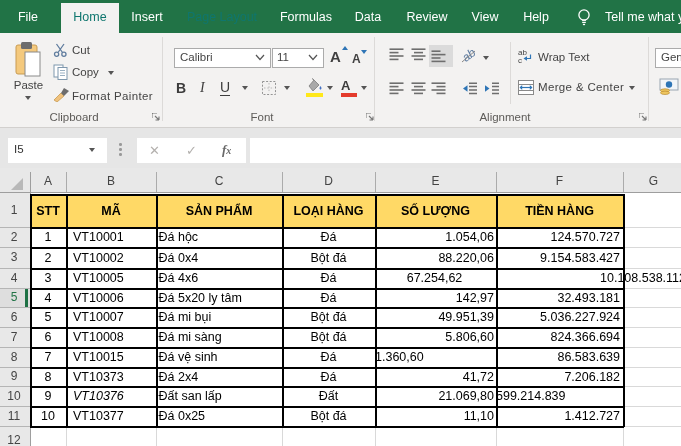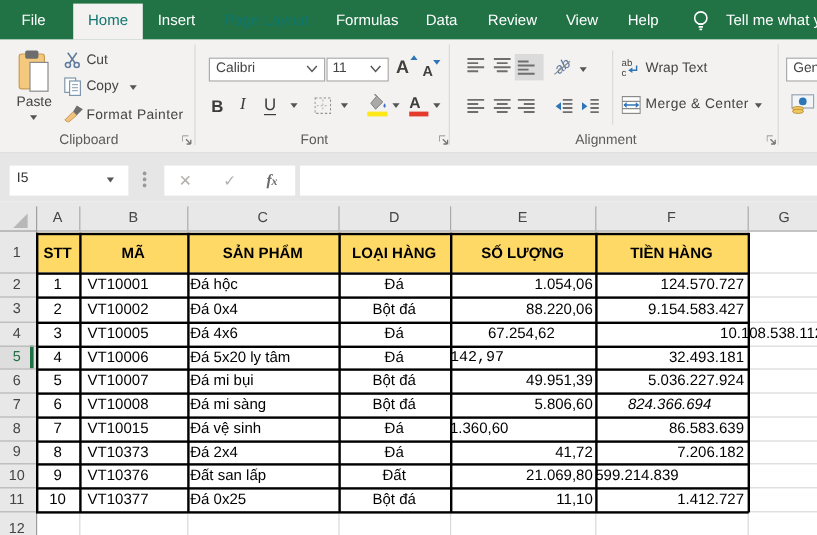--- a/index.html
+++ b/index.html
@@ -294,48 +294,48 @@
 <div class="celltxt ct" style="left:30px;top:268px;width:36px;height:20px;line-height:21px;">3</div>
 <div class="celltxt" style="left:73px;top:268px;height:20px;line-height:21px;">VT10005</div>
 <div class="celltxt" style="left:158.5px;top:268px;height:20px;line-height:21px;">Đá 4x6</div>
 <div class="celltxt ct" style="left:282px;top:268px;width:93px;height:20px;line-height:21px;">Đá</div>
 <div class="celltxt" style="left:375px;top:268px;width:119px;height:20px;line-height:21px;text-align:center;">67.254,62</div>
 <div class="celltxt" style="left:522px;top:268px;width:124px;height:20px;line-height:21px;text-align:right;padding-left:40px;">10.108.538.112</div>
 <div class="celltxt ct" style="left:30px;top:288px;width:36px;height:19px;line-height:20px;">4</div>
 <div class="celltxt" style="left:73px;top:288px;height:19px;line-height:20px;">VT10006</div>
 <div class="celltxt" style="left:158.5px;top:288px;height:19px;line-height:20px;">Đá 5x20 ly tâm</div>
 <div class="celltxt ct" style="left:282px;top:288px;width:93px;height:19px;line-height:20px;">Đá</div>
-<div class="celltxt" style="left:375px;top:288px;width:119px;height:19px;line-height:20px;font-family:Liberation Mono, monospace;">142,97</div>
+<div class="celltxt" style="left:375px;top:288px;width:119px;height:19px;line-height:20px;text-align:right;">142,97</div>
 <div class="celltxt" style="left:496px;top:288px;width:124px;height:19px;line-height:20px;text-align:right;">32.493.181</div>
 <div class="celltxt ct" style="left:30px;top:307px;width:36px;height:20px;line-height:21px;">5</div>
 <div class="celltxt" style="left:73px;top:307px;height:20px;line-height:21px;">VT10007</div>
 <div class="celltxt" style="left:158.5px;top:307px;height:20px;line-height:21px;">Đá mi bụi</div>
 <div class="celltxt ct" style="left:282px;top:307px;width:93px;height:20px;line-height:21px;">Bột đá</div>
 <div class="celltxt" style="left:375px;top:307px;width:119px;height:20px;line-height:21px;text-align:right;">49.951,39</div>
 <div class="celltxt" style="left:496px;top:307px;width:124px;height:20px;line-height:21px;text-align:right;">5.036.227.924</div>
 <div class="celltxt ct" style="left:30px;top:327px;width:36px;height:20px;line-height:21px;">6</div>
 <div class="celltxt" style="left:73px;top:327px;height:20px;line-height:21px;">VT10008</div>
 <div class="celltxt" style="left:158.5px;top:327px;height:20px;line-height:21px;">Đá mi sàng</div>
 <div class="celltxt ct" style="left:282px;top:327px;width:93px;height:20px;line-height:21px;">Bột đá</div>
 <div class="celltxt" style="left:375px;top:327px;width:119px;height:20px;line-height:21px;text-align:right;">5.806,60</div>
-<div class="celltxt" style="left:496px;top:327px;width:124px;height:20px;line-height:21px;text-align:center;font-style:italic;">824.366.694</div>
+<div class="celltxt" style="left:496px;top:327px;width:124px;height:20px;line-height:21px;text-align:right;">824.366.694</div>
 <div class="celltxt ct" style="left:30px;top:347px;width:36px;height:20px;line-height:21px;">7</div>
 <div class="celltxt" style="left:73px;top:347px;height:20px;line-height:21px;">VT10015</div>
 <div class="celltxt" style="left:158.5px;top:347px;height:20px;line-height:21px;">Đá vệ sinh</div>
 <div class="celltxt ct" style="left:282px;top:347px;width:93px;height:20px;line-height:21px;">Đá</div>
 <div class="celltxt" style="left:375px;top:347px;width:119px;height:20px;line-height:21px;text-align:left;">1.360,60</div>
 <div class="celltxt" style="left:496px;top:347px;width:124px;height:20px;line-height:21px;text-align:right;">86.583.639</div>
 <div class="celltxt ct" style="left:30px;top:367px;width:36px;height:19px;line-height:20px;">8</div>
 <div class="celltxt" style="left:73px;top:367px;height:19px;line-height:20px;">VT10373</div>
 <div class="celltxt" style="left:158.5px;top:367px;height:19px;line-height:20px;">Đá 2x4</div>
 <div class="celltxt ct" style="left:282px;top:367px;width:93px;height:19px;line-height:20px;">Đá</div>
 <div class="celltxt" style="left:375px;top:367px;width:119px;height:19px;line-height:20px;text-align:right;">41,72</div>
 <div class="celltxt" style="left:496px;top:367px;width:124px;height:19px;line-height:20px;text-align:right;">7.206.182</div>
 <div class="celltxt ct" style="left:30px;top:386px;width:36px;height:20px;line-height:21px;">9</div>
-<div class="celltxt" style="left:73px;top:386px;height:34px;line-height:21px;">VT10376</div>
+<div class="celltxt" style="left:73px;top:386px;height:34px;line-height:21px;font-style:italic;">VT10376</div>
 <div class="celltxt" style="left:158.5px;top:386px;height:20px;line-height:21px;">Đất san lấp</div>
 <div class="celltxt ct" style="left:282px;top:386px;width:93px;height:20px;line-height:21px;">Đất</div>
 <div class="celltxt" style="left:375px;top:386px;width:119px;height:20px;line-height:21px;text-align:right;">21.069,80</div>
 <div class="celltxt" style="left:496px;top:386px;width:124px;height:36px;line-height:21px;text-align:left;">599.214.839</div>
 <div class="celltxt ct" style="left:30px;top:406px;width:36px;height:20px;line-height:21px;">10</div>
 <div class="celltxt" style="left:73px;top:406px;height:20px;line-height:21px;">VT10377</div>
 <div class="celltxt" style="left:158.5px;top:406px;height:20px;line-height:21px;">Đá 0x25</div>
 <div class="celltxt ct" style="left:282px;top:406px;width:93px;height:20px;line-height:21px;">Bột đá</div>
 <div class="celltxt" style="left:375px;top:406px;width:119px;height:20px;line-height:21px;text-align:right;">11,10</div>
 <div class="celltxt" style="left:496px;top:406px;width:124px;height:20px;line-height:21px;text-align:right;">1.412.727</div>

